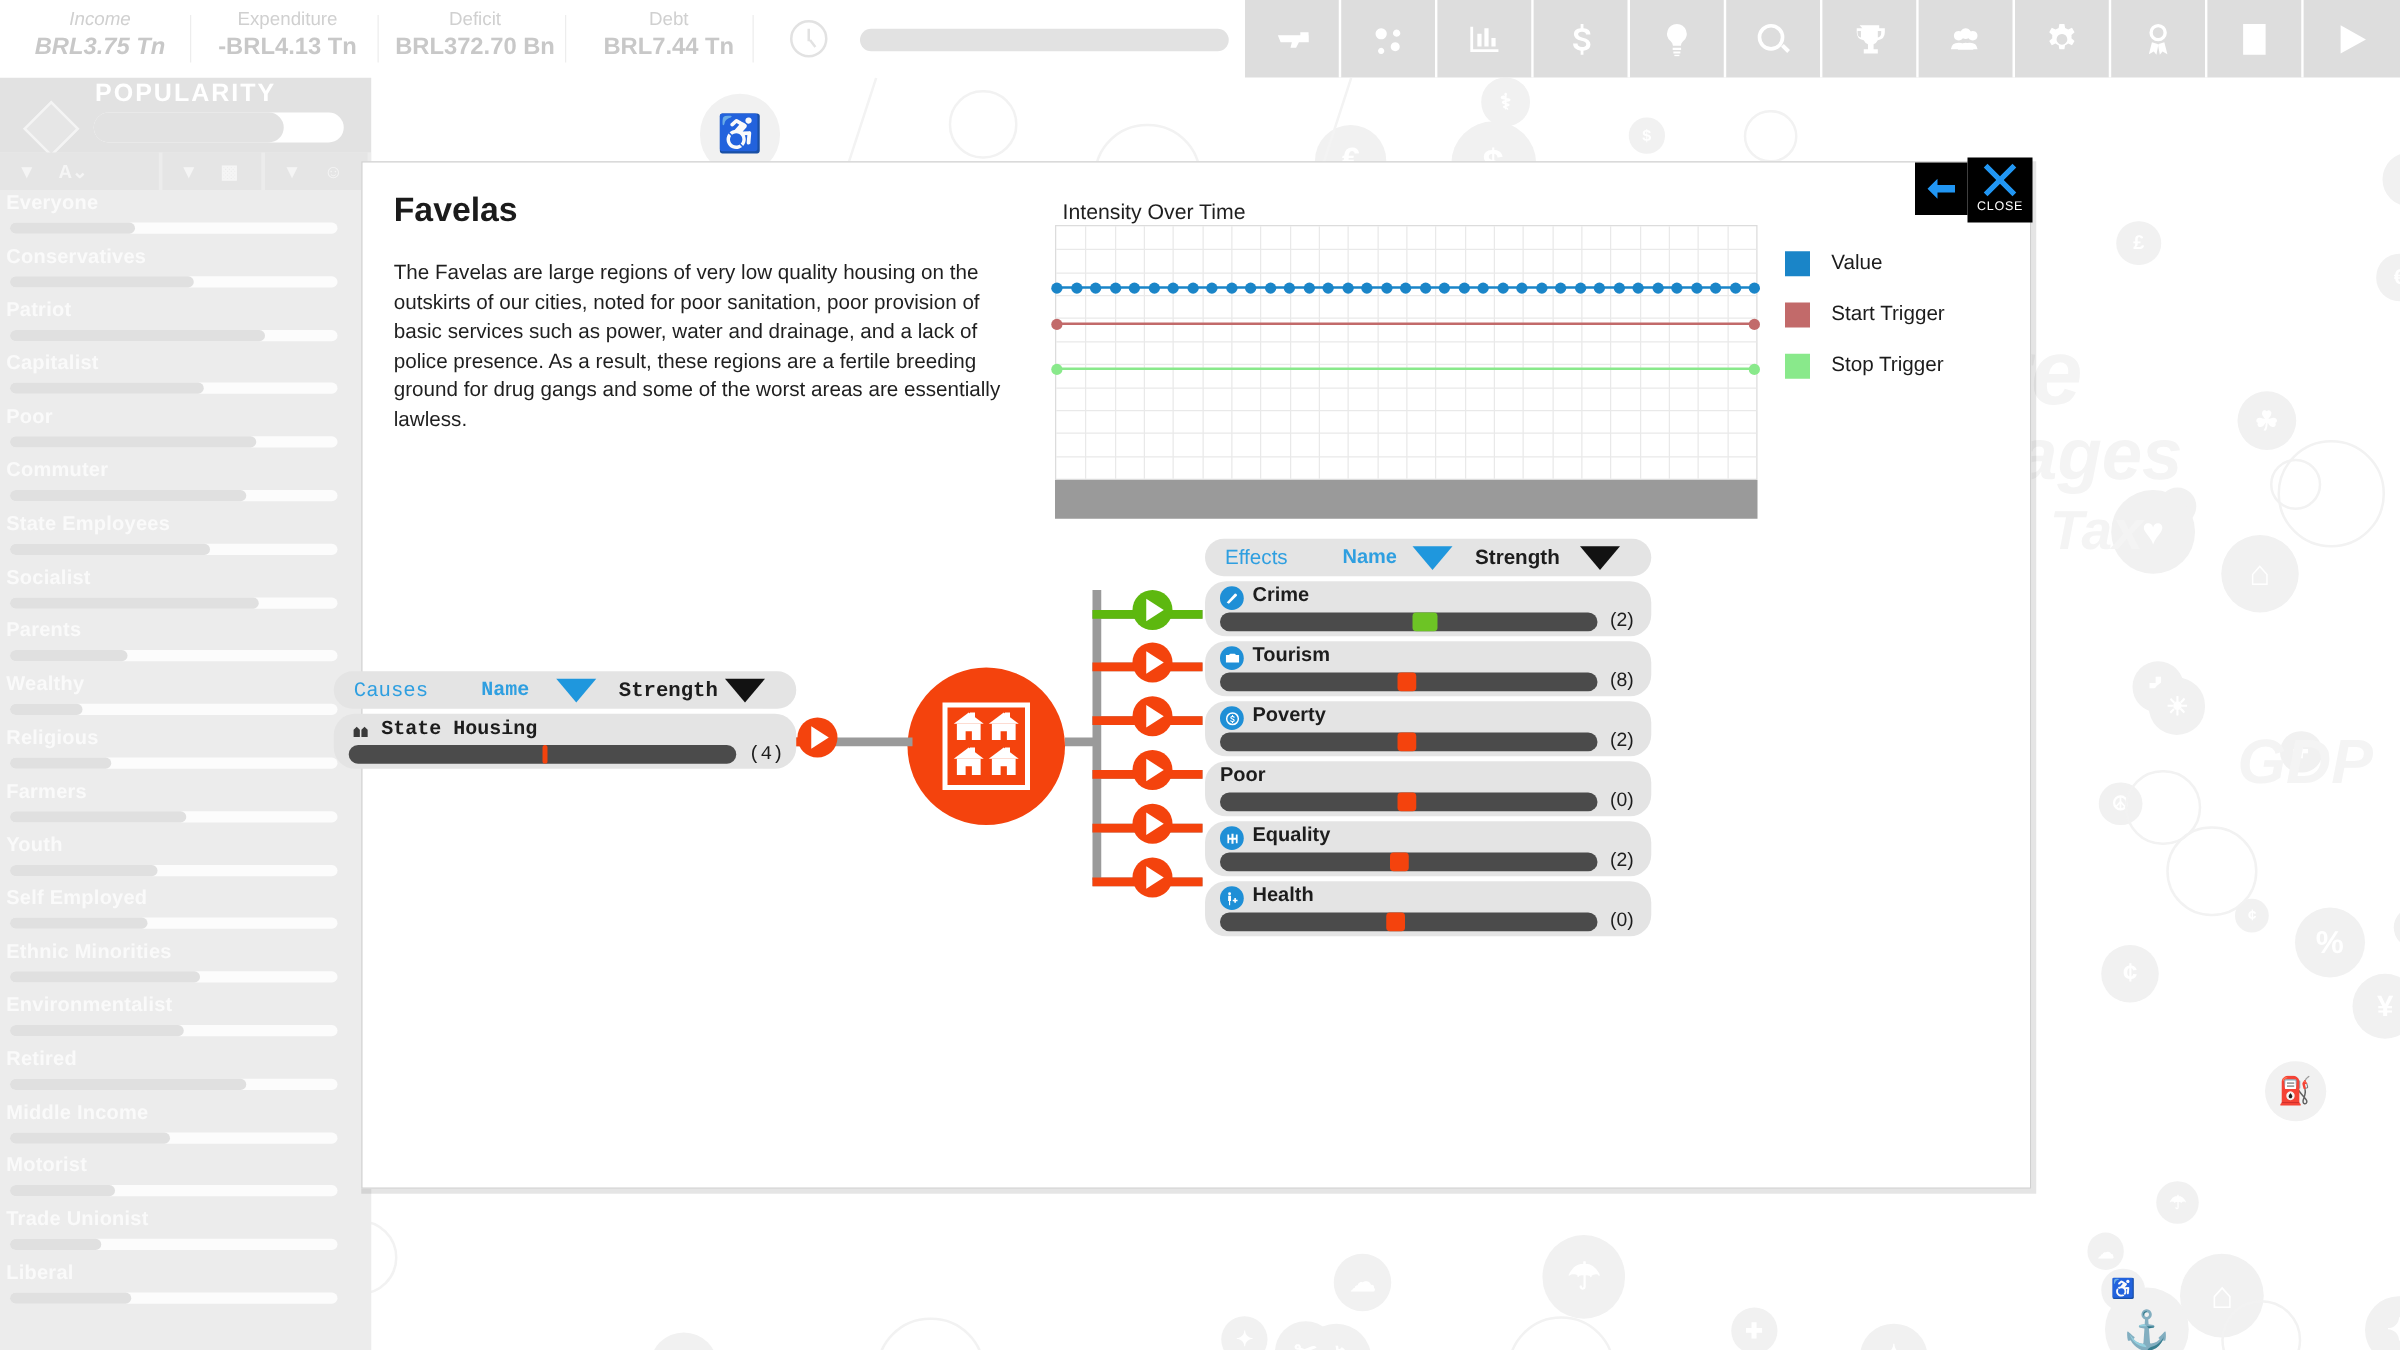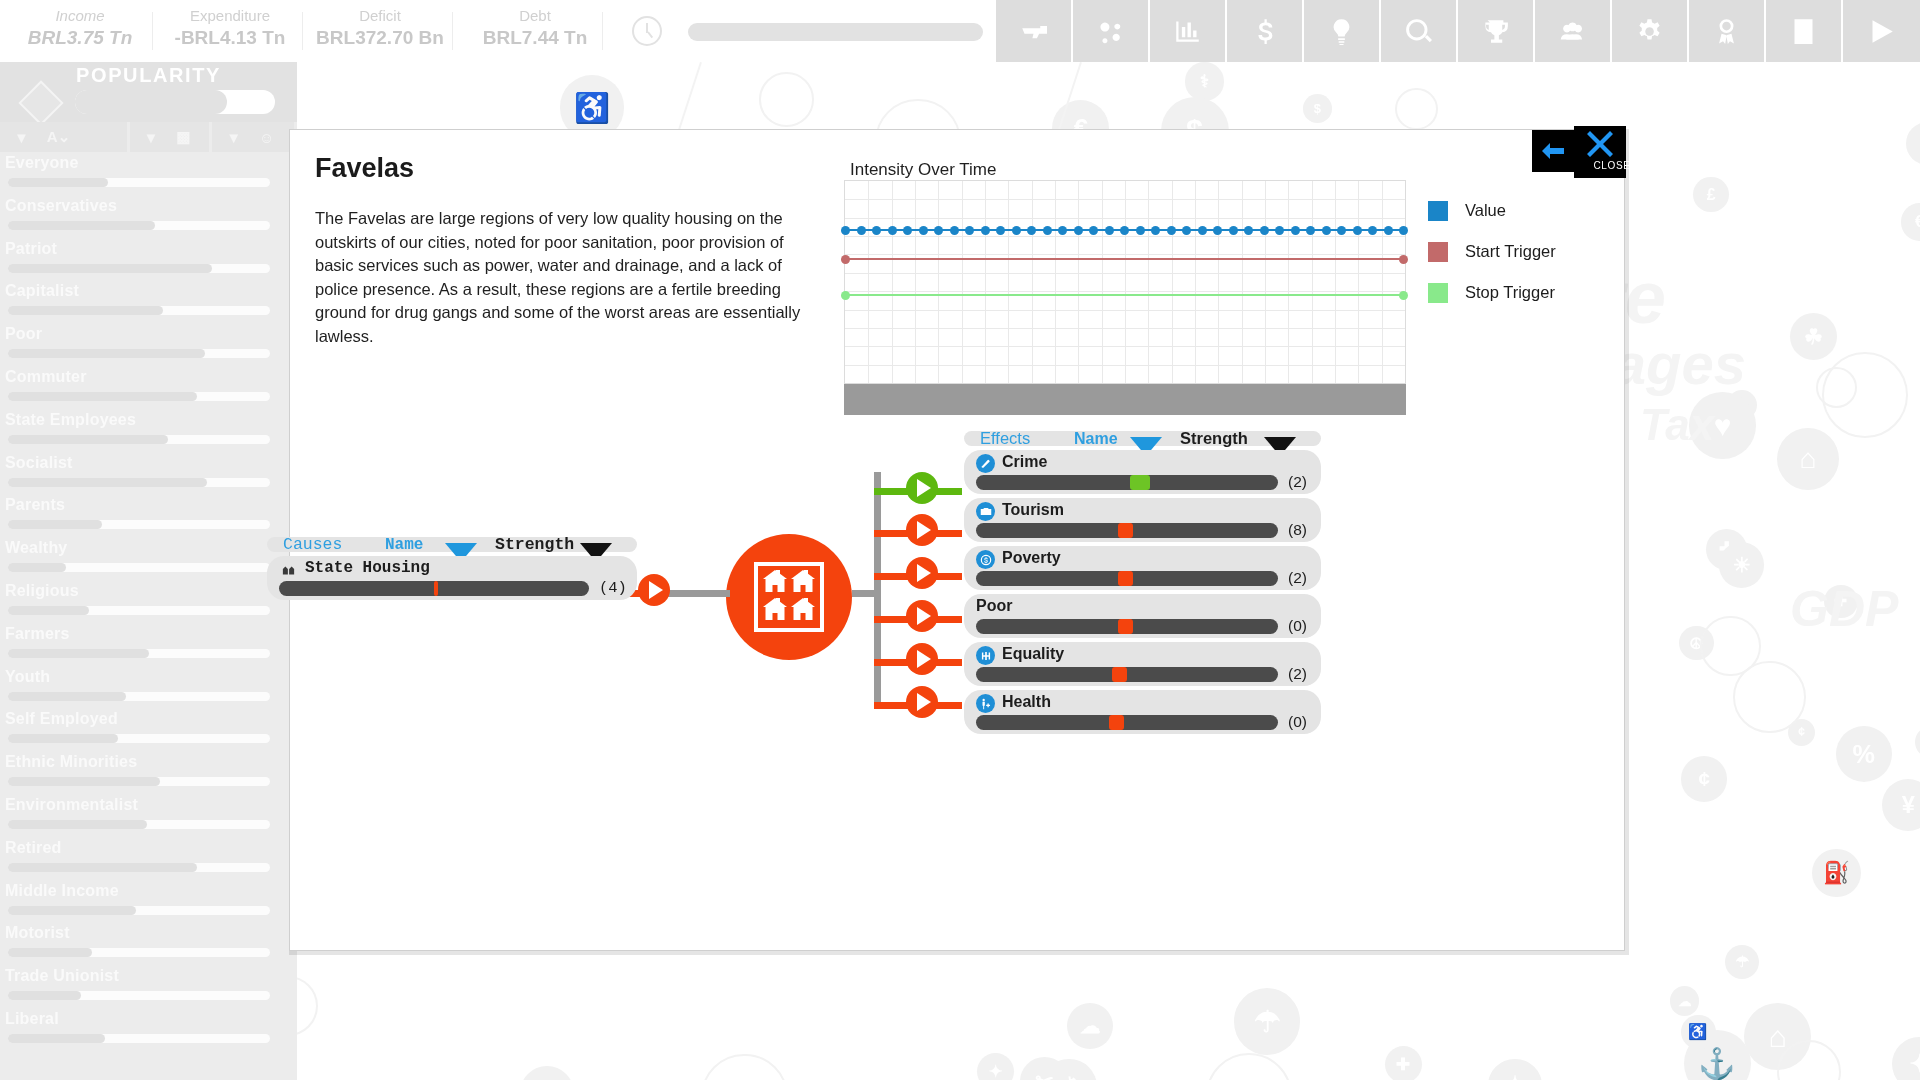--- a/index.html
+++ b/index.html
@@ -188,21 +188,21 @@
   #close-btn {
     position: absolute; left: 1574px; top: 126px;
     width: 52px; height: 52px; background: #000000;
     z-index: 60;
   }
   #close-x {
     position: absolute; left: 0; top: 1px; width: 52px; height: 34px;
     display: flex; align-items: center; justify-content: center;
   }
   #close-label {
-    position: absolute; left: 12px; top: 34px; width: 52px;
+    position: absolute; left: 0; top: 34px; width: 52px;
     text-align: center; color: #ffffff;
     font-size: 10px; letter-spacing: 0.6px;
   }
 
   
   #chart-title {
     position: absolute; left: 560px; top: 30px;
     font-size: 17px; color: #1f1f1f;
   }
   #chart-box {
@@ -276,21 +276,21 @@
     width: 0; height: 0;
     border-top: 9px solid transparent;
     border-bottom: 9px solid transparent;
     border-left: 14px solid #ffffff;
     margin-left: 4px;
   }
 
   
   .panel { position: absolute; }
   .panel-head {
-    position: relative; height: 15px;
+    position: relative; height: 30px;
     background: #e4e4e4; border-radius: 15px;
     display: flex; align-items: center;
   }
   .ph-title {
     position: absolute; left: 16px;
     font-size: 16.5px; color: #2f9fe0;
   }
   .ph-name {
     position: absolute;
     font-size: 16px; color: #2f9fe0; font-weight: bold;

